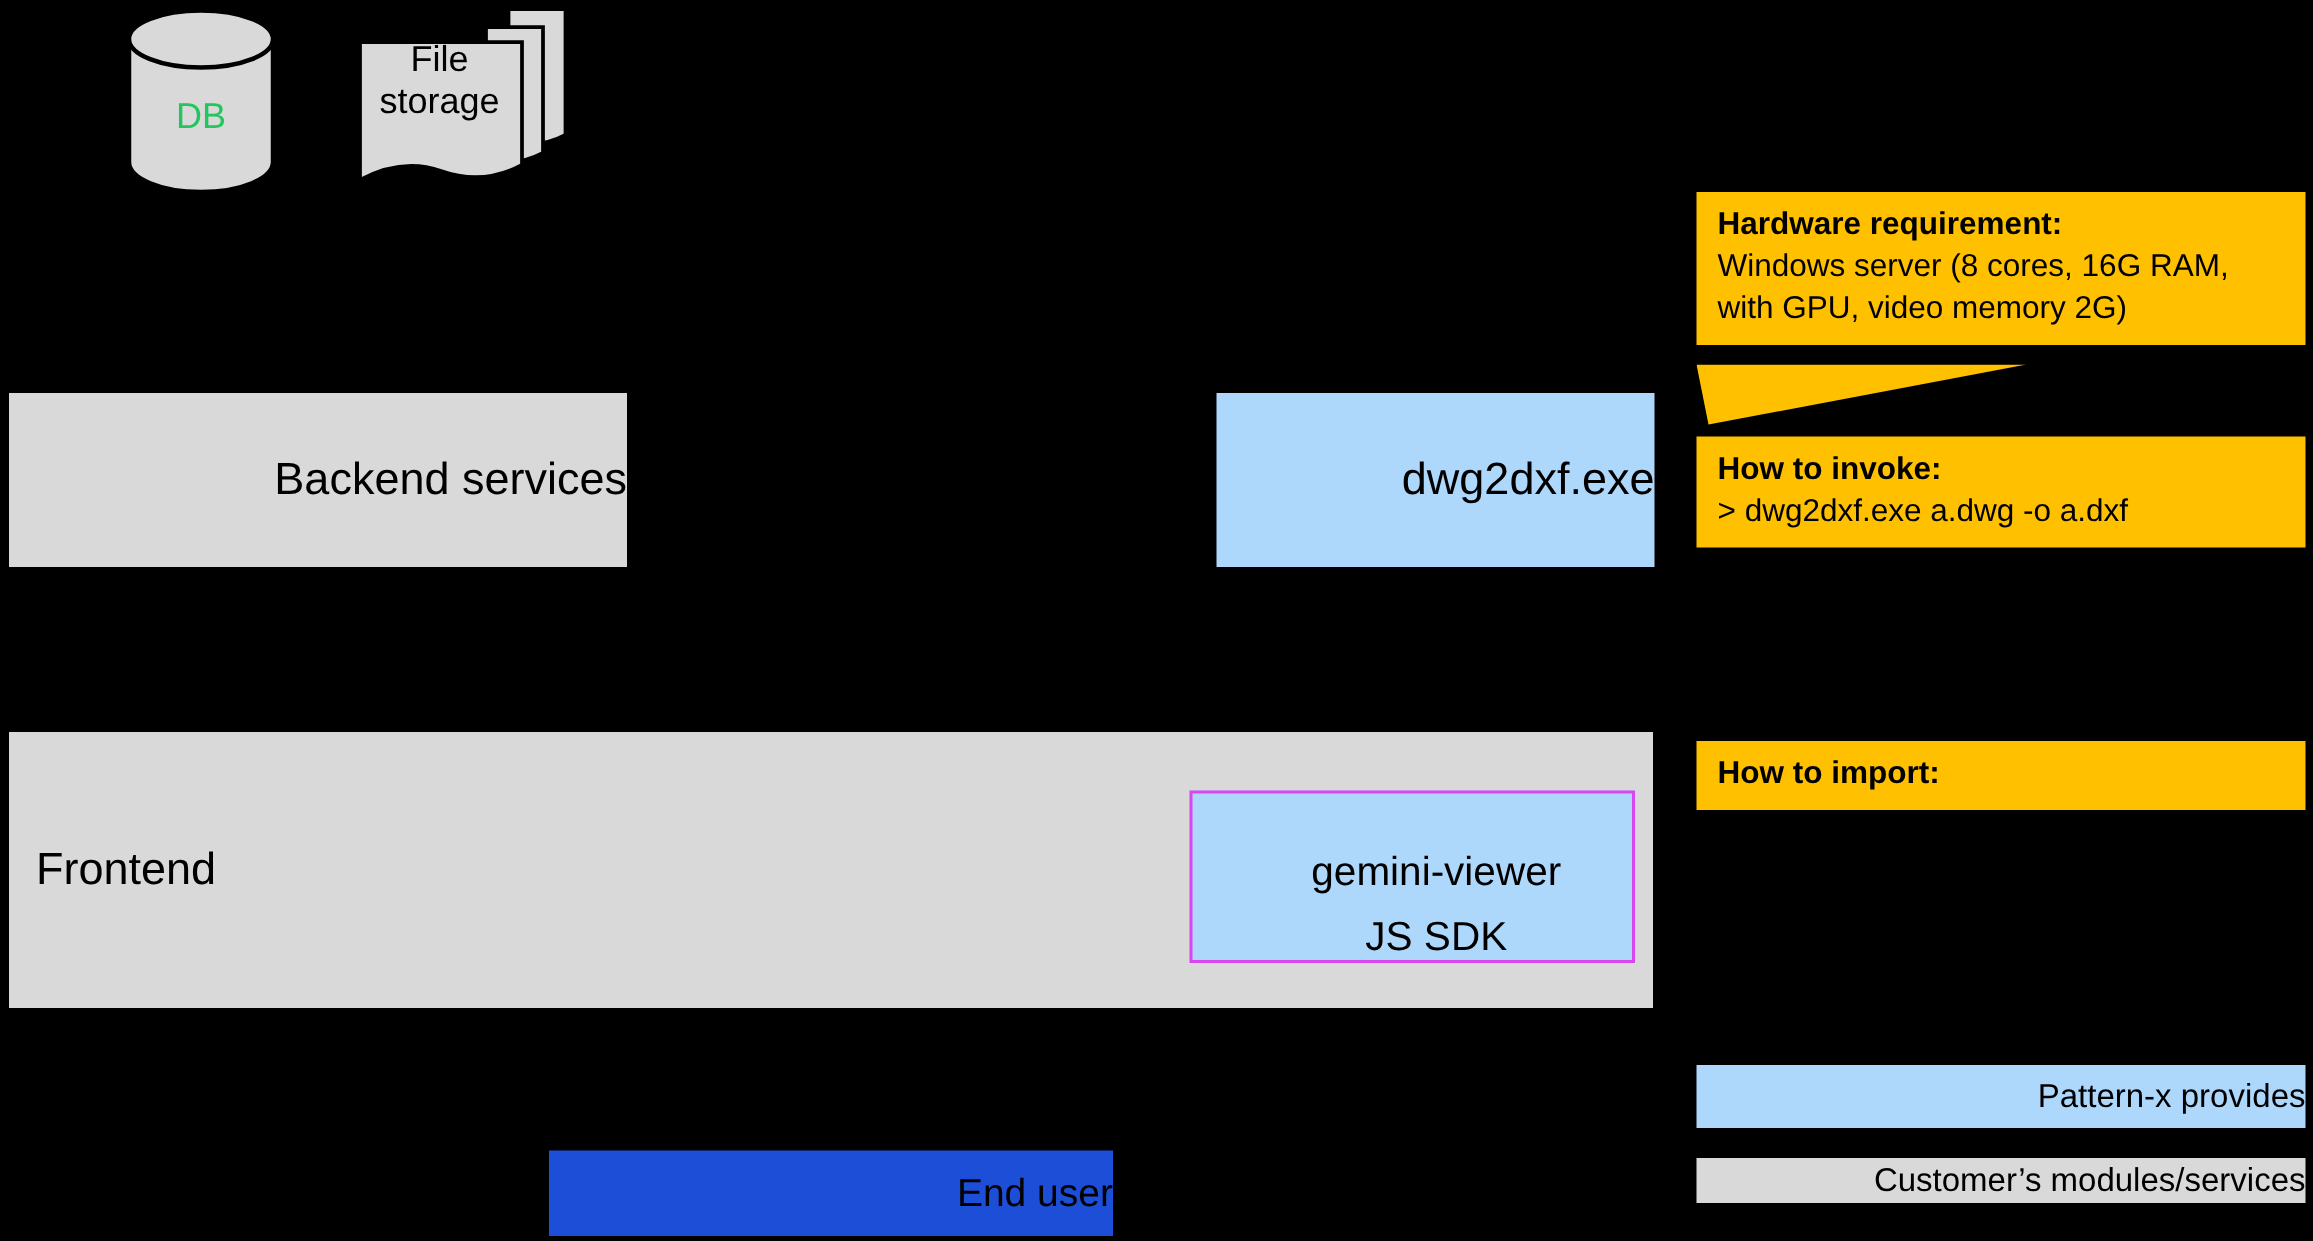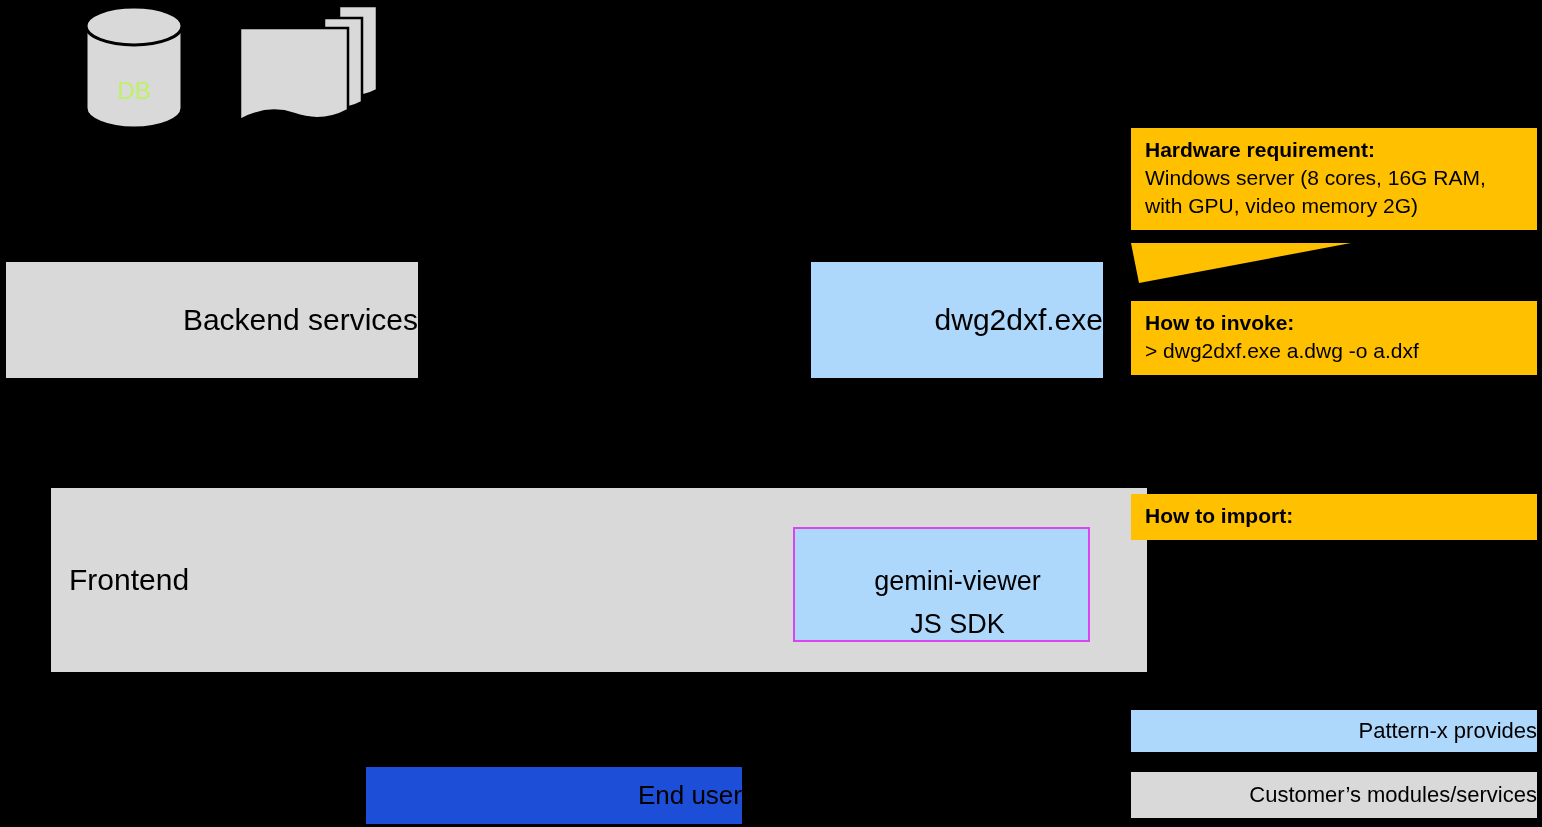--- a/index.html
+++ b/index.html
@@ -48,21 +48,20 @@
     left: 811px; top: 262px; width: 292px; height: 116px;
     font-size: 30px;
   }
 
   
   #frontend-box {
     left: 6px; top: 488px; width: 1096px; height: 184px;
     justify-content: flex-start;
     padding-left: 18px;
     font-size: 30px;
-    margin-left: 45px;
   }
 
   
   #sdk-box {
     left: 793px; top: 527px; width: 297px; height: 115px;
     font-size: 27px;
     flex-direction: column;
     gap: 12px;
   }
 
@@ -76,46 +75,46 @@
   .callout {
     background: #ffc000;
     padding: 8px 14px 10px 14px;
     color: #000000;
     font-size: 21px;
     line-height: 1.33;
   }
   .callout .hd { font-weight: bold; }
 
   #callout-hardware { left: 1131px; top: 128px; width: 406px; }
-  #callout-invoke   { left: 1131px; top: 301px; width: 406px; }
+  #callout-invoke   { left: 1131px; top: 291px; width: 406px; }
   #callout-import   { left: 1131px; top: 494px; width: 406px; }
 
   
   #callout-tail {
     left: 1131px; top: 243px; width: 220px; height: 48px;
     pointer-events: none;
   }
 
   
   #legend-provides {
     left: 1131px; top: 710px; width: 406px; height: 42px;
     font-size: 22px;
   }
   #legend-customer {
-    left: 1131px; top: 772px; width: 406px; height: 46px;
+    left: 1131px; top: 772px; width: 406px; height: 30px;
     font-size: 22px;
   }
 
   
   #db-cylinder { left: 83px; top: 4px; width: 102px; height: 126px; }
   #db-cylinder .db-label {
     position: absolute;
-    left: 0; top: 17px; width: 100%; height: 100%;
+    left: 0; top: 4px; width: 100%; height: 100%;
     display: flex; align-items: center; justify-content: center;
-    font-size: 24px; color: #bef264;
+    font-size: 24px; color: #22c55e;
     padding-top: 14px;
     box-sizing: border-box;
   }
 
   
   #file-storage { left: 234px; top: 2px; width: 146px; height: 128px; }
   #file-storage .fs-label {
     position: absolute;
     left: 0; top: 24px; width: 118px;
     text-align: center;
@@ -138,20 +137,24 @@
 
   <div class="shape" id="file-storage">
     <svg width="146" height="128" viewBox="0 0 146 128">
 
       <path d="M37 4 L143 4 L143 88 Q124 98 105 92 L105 4 Z" fill="#d9d9d9" stroke="#000000" stroke-width="2.5"></path>
 
       <path d="M22 16 L128 16 L128 100 Q109 110 90 104 L90 16 Z" fill="#d9d9d9" stroke="#000000" stroke-width="2.5"></path>
 
       <path d="M6 26 L114 26 L114 108 Q88 122 60 112 Q34 103 6 118 Z" fill="#d9d9d9" stroke="#000000" stroke-width="2.5"></path>
     </svg>
+    <div class="fs-label">
+      <div>File</div>
+      <div>storage</div>
+    </div>
   </div>
 
   <div class="shape rect gray" id="backend-services">
     <span class="lbl">Backend  services</span>
   </div>
 
   <div class="shape rect blue" id="dwg2dxf-box">
     <span>dwg2dxf.exe</span>
   </div>
 

